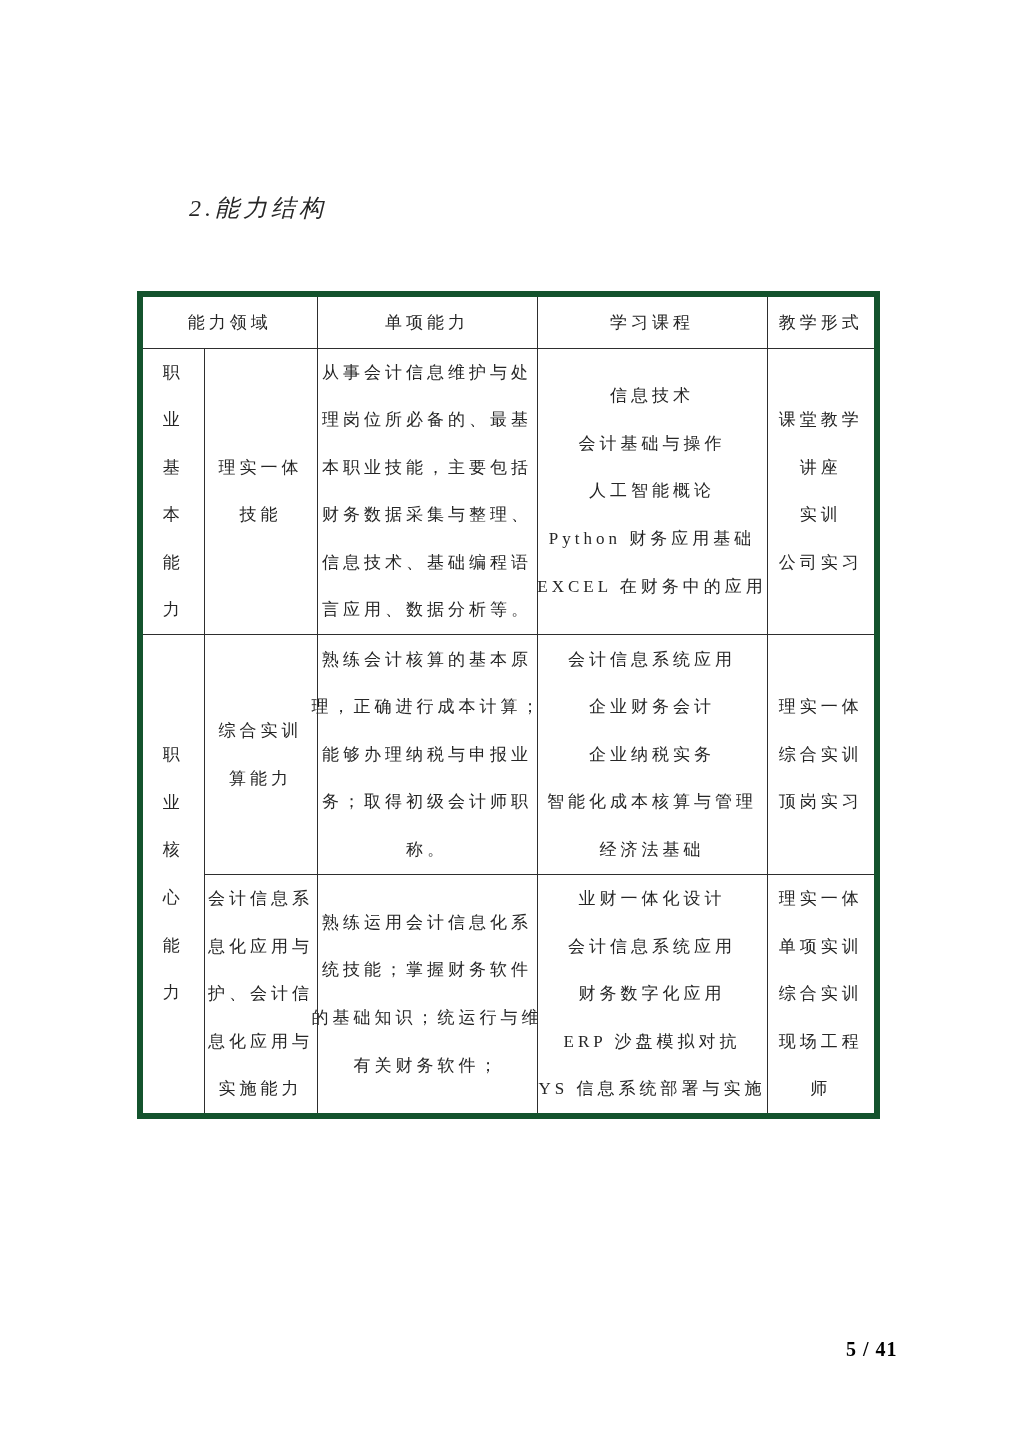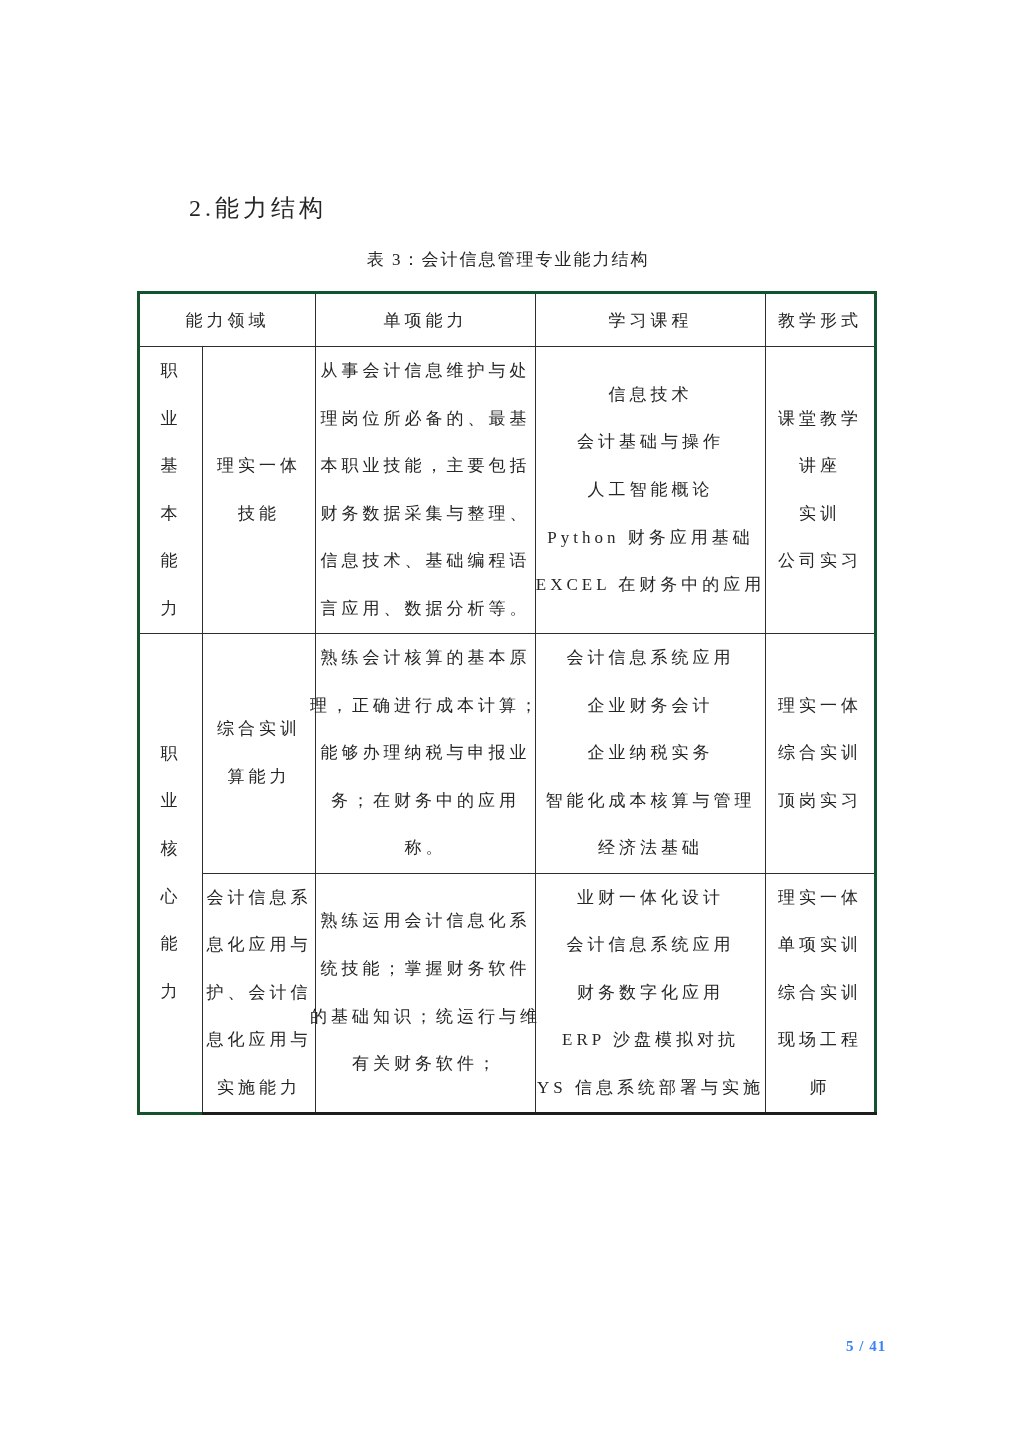--- a/index.html
+++ b/index.html
@@ -13,39 +13,40 @@
     color: #262626;
     overflow: hidden;
   }
   .heading {
     position: absolute;
     left: 189px;
     top: 192px;
     font-size: 24px;
     letter-spacing: 4px;
     white-space: nowrap;
+    font-style: italic;
   }
   .caption {
     position: absolute;
     left: 138px;
     top: 248px;
     width: 740px;
     text-align: center;
     font-size: 17px;
     letter-spacing: 2px;
     white-space: nowrap;
   }
   table.ability-table {
     position: absolute;
     left: 137px;
     top: 291px;
     border-collapse: collapse;
     table-layout: fixed;
     width: 740px;
-    border: 3px solid #14532d;
+    border: 6px solid #14532d;
   }
   table.ability-table td {
     border: 1px solid #2e2e2e;
     text-align: center;
     vertical-align: middle;
     font-size: 17px;
     letter-spacing: 4px;
     padding: 0;
     overflow: visible;
   }
@@ -72,35 +73,34 @@
     line-height: 47.6px;
     white-space: nowrap;
     text-align: center;
   }
   td.desc { letter-spacing: 3px; }
   td.fill-height .cell .line { height: 47.6px; }
   .pageno {
     position: absolute;
     left: 846px;
     top: 1338px;
-    font-size: 15px;
+    font-size: 20px;
     font-weight: bold;
     letter-spacing: 1px;
     white-space: nowrap;
-    color: #3b82f6;
+    color: #000000;
   }
 </style>
 </head>
 <body>
 
 <div class="page">
 
   <div class="heading">2.能力结构</div>
 
-  <div class="caption">表 3：会计信息管理专业能力结构</div>
 
   <table class="ability-table">
     <colgroup>
       <col class="c0">
         <col class="c1">
         <col class="c2">
         <col class="c3">
         <col class="c4">
     </colgroup>
     <tbody>
@@ -172,21 +172,21 @@
           <div class="cell">
               <div class="line">综合实训</div>
               <div class="line">算能力</div>
             </div>
         </td>
         <td class="desc">
           <div class="cell">
               <div class="line">熟练会计核算的基本原</div>
               <div class="line">理，正确进行成本计算；</div>
               <div class="line">能够办理纳税与申报业</div>
-              <div class="line">务；在财务中的应用</div>
+              <div class="line">务；取得初级会计师职</div>
               <div class="line">称。</div>
             </div>
         </td>
         <td>
           <div class="cell">
               <div class="line">会计信息系统应用</div>
               <div class="line">企业财务会计</div>
               <div class="line">企业纳税实务</div>
               <div class="line">智能化成本核算与管理</div>
               <div class="line">经济法基础</div>

